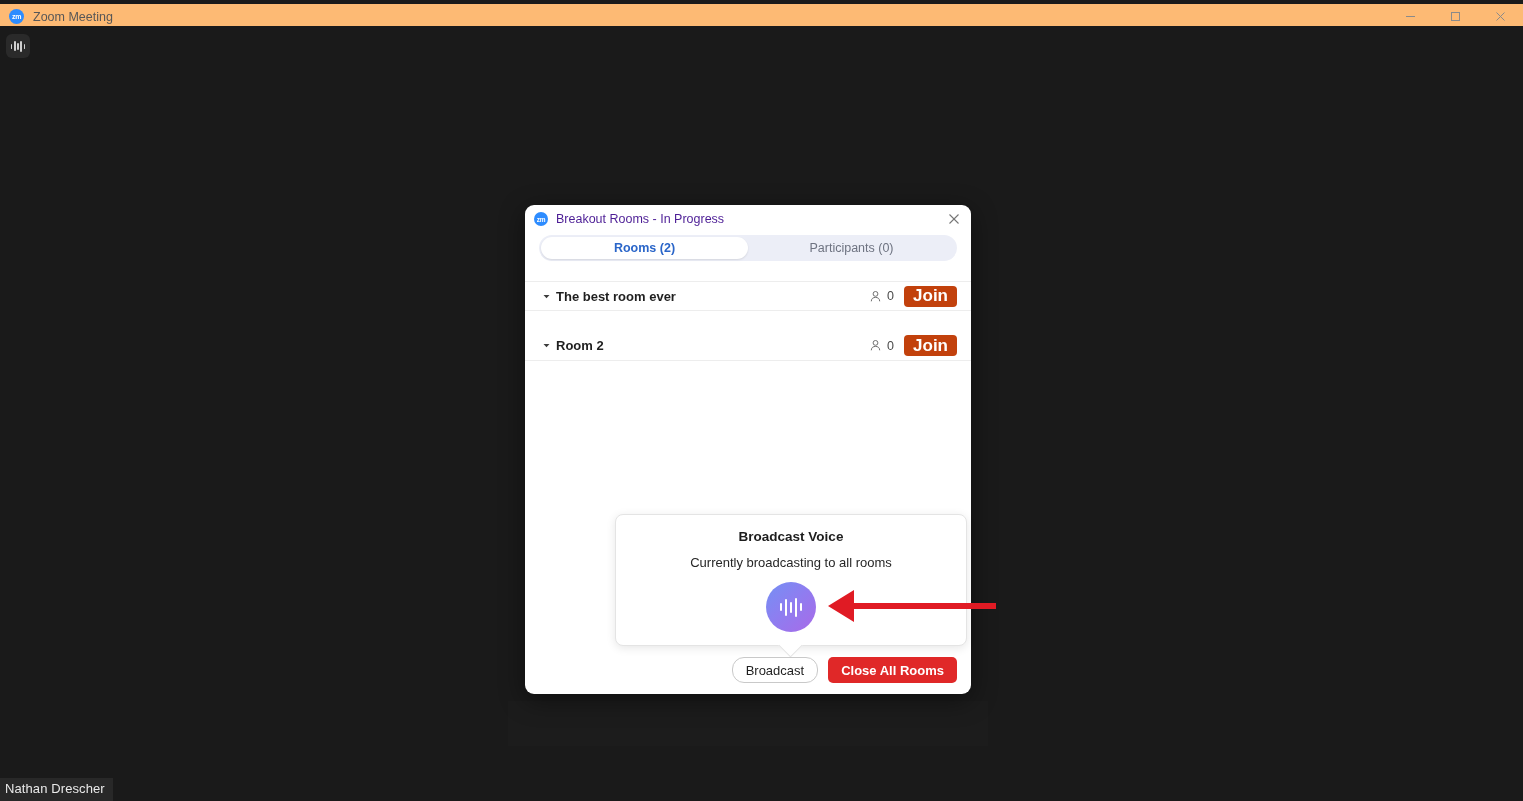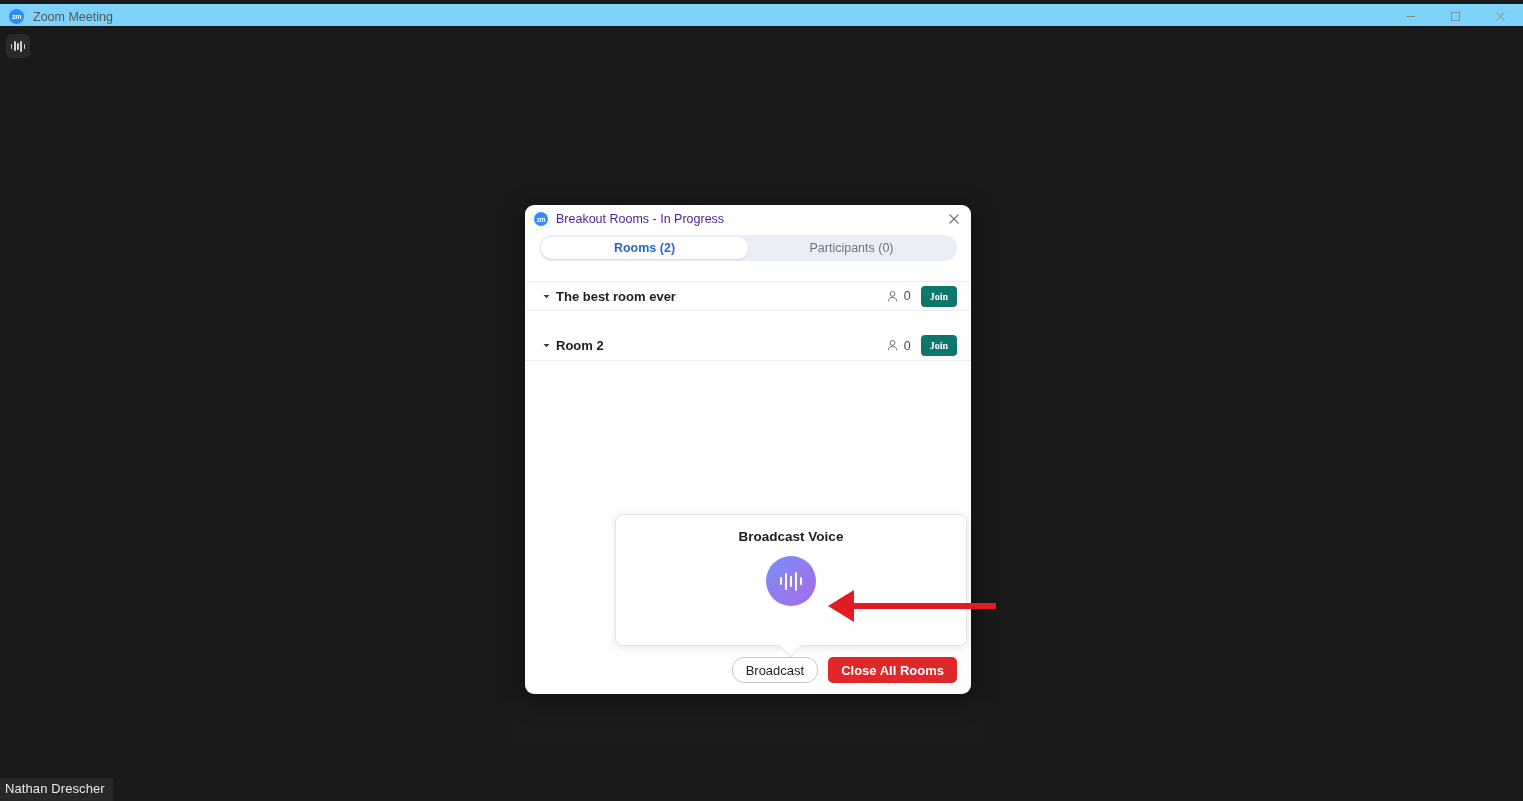--- a/index.html
+++ b/index.html
@@ -11,21 +11,21 @@
     font-family: "Liberation Sans", sans-serif;
     background: #1a1a1a;
   }
 
   
   .titlebar {
     position: absolute;
     top: 4px; left: 0;
     width: 1523px;
     height: 26px;
-    background: #7dd3fc;
+    background: #fdba74;
     display: flex;
     align-items: center;
     border-bottom: 1px solid #e2e2e2;
   }
   .titlebar-logo {
     width: 15px; height: 15px;
     border-radius: 50%;
     background: #2d8cff;
     margin-left: 9px;
     color: #fff;
@@ -223,30 +223,30 @@
     align-items: center;
     gap: 5px;
   }
   .person-icon { display: block; }
   .room-count {
     font-size: 12.5px;
     color: #4a4a4a;
   }
   .join-btn {
     margin-left: 5px;
-    background: #0f766e;
+    background: #c2410c;
     color: #ffffff;
-    font-size: 10px;
+    font-size: 17px;
     font-weight: bold;
     border: none;
     border-radius: 4px;
     height: 21px;
     padding: 0 9px;
     cursor: pointer;
-    font-family: Liberation Serif, serif;
+    font-family: Liberation Sans, sans-serif;
   }
 
   
   .broadcast-popup {
     position: absolute;
     left: 90px;
     top: 309px;
     width: 352px;
     height: 132px;
     background: #ffffff;
@@ -434,20 +434,21 @@
           </svg>
           <span class="room-count">0</span>
           <button class="join-btn">Join</button>
         </div>
       </div>
 
     </div>
 
     <div class="broadcast-popup">
       <div class="bp-title">Broadcast Voice</div>
+      <div class="bp-sub">Currently broadcasting to all rooms</div>
       <div class="bp-circle">
         <div class="wave-bars">
           <i style="height:8px"></i>
             <i style="height:17px"></i>
             <i style="height:11px"></i>
             <i style="height:19px"></i>
             <i style="height:8px"></i>
         </div>
       </div>
     </div>

